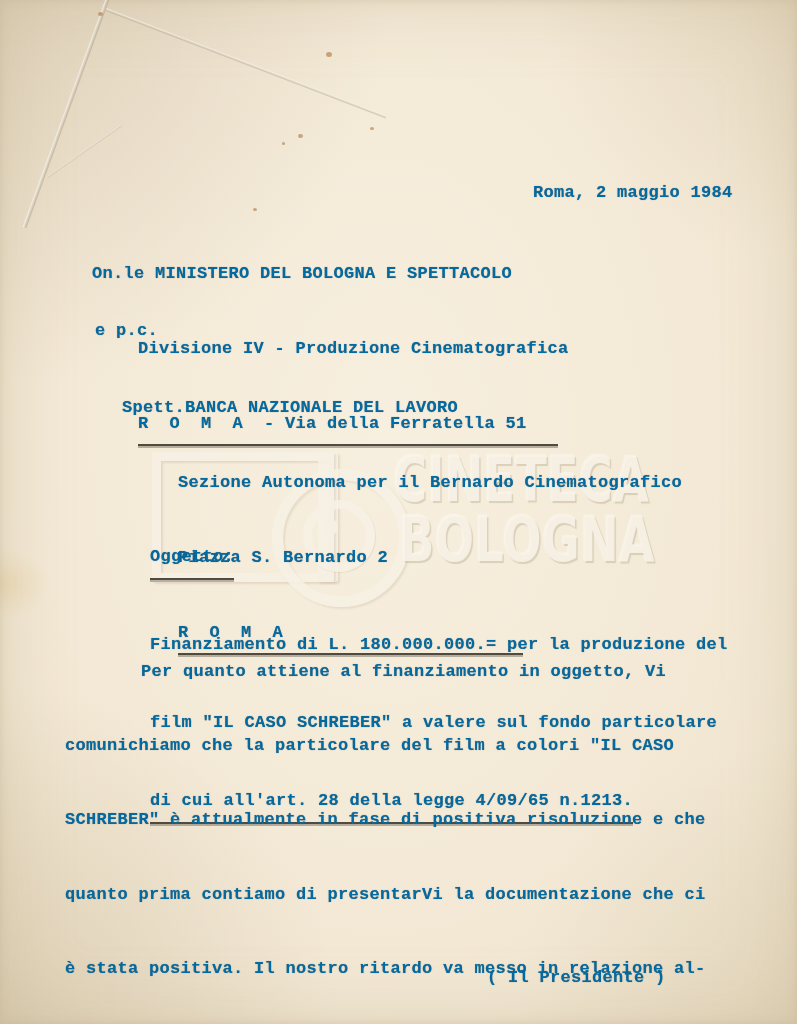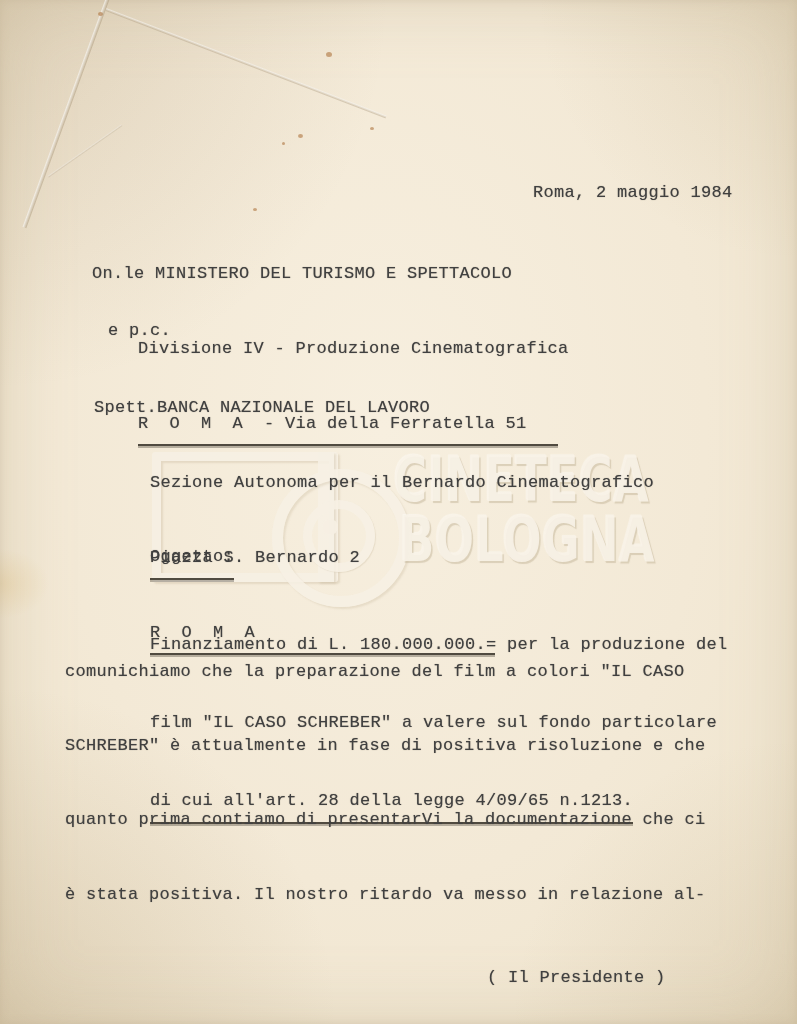--- a/index.html
+++ b/index.html
@@ -13,27 +13,27 @@
       radial-gradient(circle at 100% 100%, rgba(160,135,95,0.16), transparent 22%),
       radial-gradient(circle at 100% 0%, rgba(160,135,95,0.15), transparent 20%),
       radial-gradient(ellipse 70px 50px at 0% 57%, rgba(222,188,120,0.30), transparent 70%),
       radial-gradient(ellipse at 48% 42%, #f7efdf 0%, #f3e9d6 55%, #eee3cb 100%);
     box-shadow: inset 0 0 70px rgba(185,168,135,0.35), inset 0 0 10px rgba(175,155,125,0.25);
     font-family:"Liberation Mono","DejaVu Sans Mono",monospace;
     color:#47412f;
   }
   .typed {
     position:absolute;
-    font-size:17px; font-weight:400; letter-spacing:0.3px; line-height:25px;
-    color:#404040; text-shadow:0 0 1px rgba(69,63,55,0.55);
+    font-size:17px; font-weight:700; letter-spacing:0.3px; line-height:25px;
+    color:#0369a1; text-shadow:0 0 1px rgba(69,63,55,0.55);
     white-space:pre; z-index:2;
   }
   .addr .line { padding-left:46px; }
   .addr .line.first { padding-left:0; }
-  .addr2 .line { padding-left:56px; }
+  .addr2 .line { padding-left:56px;margin-left:28px; }
   .addr2 .line.first { padding-left:0; }
   .ul {
     display:inline-block; padding-bottom:8px;
     border-bottom:2px solid rgba(62,56,47,0.9);
     box-shadow:0 2px 0 rgba(62,56,47,0.35);
   }
   .subject { line-height:26px; }
   .bodytext { line-height:24.8px; width:680px; }
   .indent { padding-left:76px; }
 
@@ -112,43 +112,44 @@
 <div class="speck" style="left:326px; top:52px; width:6px; height:5px;"></div>
 <div class="speck" style="left:298px; top:134px; width:5px; height:4px;"></div>
 <div class="speck" style="left:370px; top:127px; width:4px; height:3px;"></div>
 <div class="speck" style="left:282px; top:142px; width:3px; height:3px;"></div>
 <div class="speck" style="left:253px; top:208px; width:4px; height:3px;"></div>
 <div class="speck" style="left:98px; top:12px; width:5px; height:4px;"></div>
 
 <div class="typed" style="top:180px; left:533px;">Roma, 2 maggio 1984</div>
 
 <div class="typed addr" style="top:211px; left:92px;">
-  <div class="line first">On.le MINISTERO DEL TURISMO E SPETTACOLO</div>
+  <div class="line first">On.le MINISTERO DEL BOLOGNA E SPETTACOLO</div>
   <div class="line">Divisione IV - Produzione Cinematografica</div>
   <div class="line"><span class="ul" style="min-width:420px;">R  O  M  A  - Via della Ferratella 51</span></div>
 </div>
 
-<div class="typed" style="top:318px; left:108px;text-align:center;">e p.c.</div>
+<div class="typed" style="top:318px; left:95px;text-align:center;">e p.c.</div>
 
 <div class="typed addr2" style="top:345px; left:94px;">
   <div class="line first">Spett.BANCA NAZIONALE DEL LAVORO</div>
   <div class="line">Sezione Autonoma per il Bernardo Cinematografico</div>
   <div class="line">Piazza S. Bernardo 2</div>
   <div class="line"><span class="ul" style="min-width:345px;">R  O  M  A</span></div>
 </div>
 
 <div class="typed subject" style="top:492px; left:150px;">
   <div><span class="ul">Oggetto:</span></div>
   <div>Finanziamento di L. 180.000.000.= per la produzione del</div>
   <div>film "IL CASO SCHREBER" a valere sul fondo particolare</div>
   <div><span class="ul" style="min-width:450px;">di cui all'art. 28 della legge 4/09/65 n.1213.</span></div>
 </div>
 
 <div class="typed bodytext" style="top:610px; left:65px;">
-  <div>comunichiamo che la preparazione del film a colori "IL CASO</div>
+  <div class="indent">Per quanto attiene al finanziamento in oggetto, Vi</div>
+  <div>comunichiamo che la particolare del film a colori "IL CASO</div>
   <div>SCHREBER" è attualmente in fase di positiva risoluzione e che</div>
   <div>quanto prima contiamo di presentarVi la documentazione che ci</div>
   <div>è stata positiva. Il nostro ritardo va messo in relazione al-</div>
   
   
   
   
   
   
   

